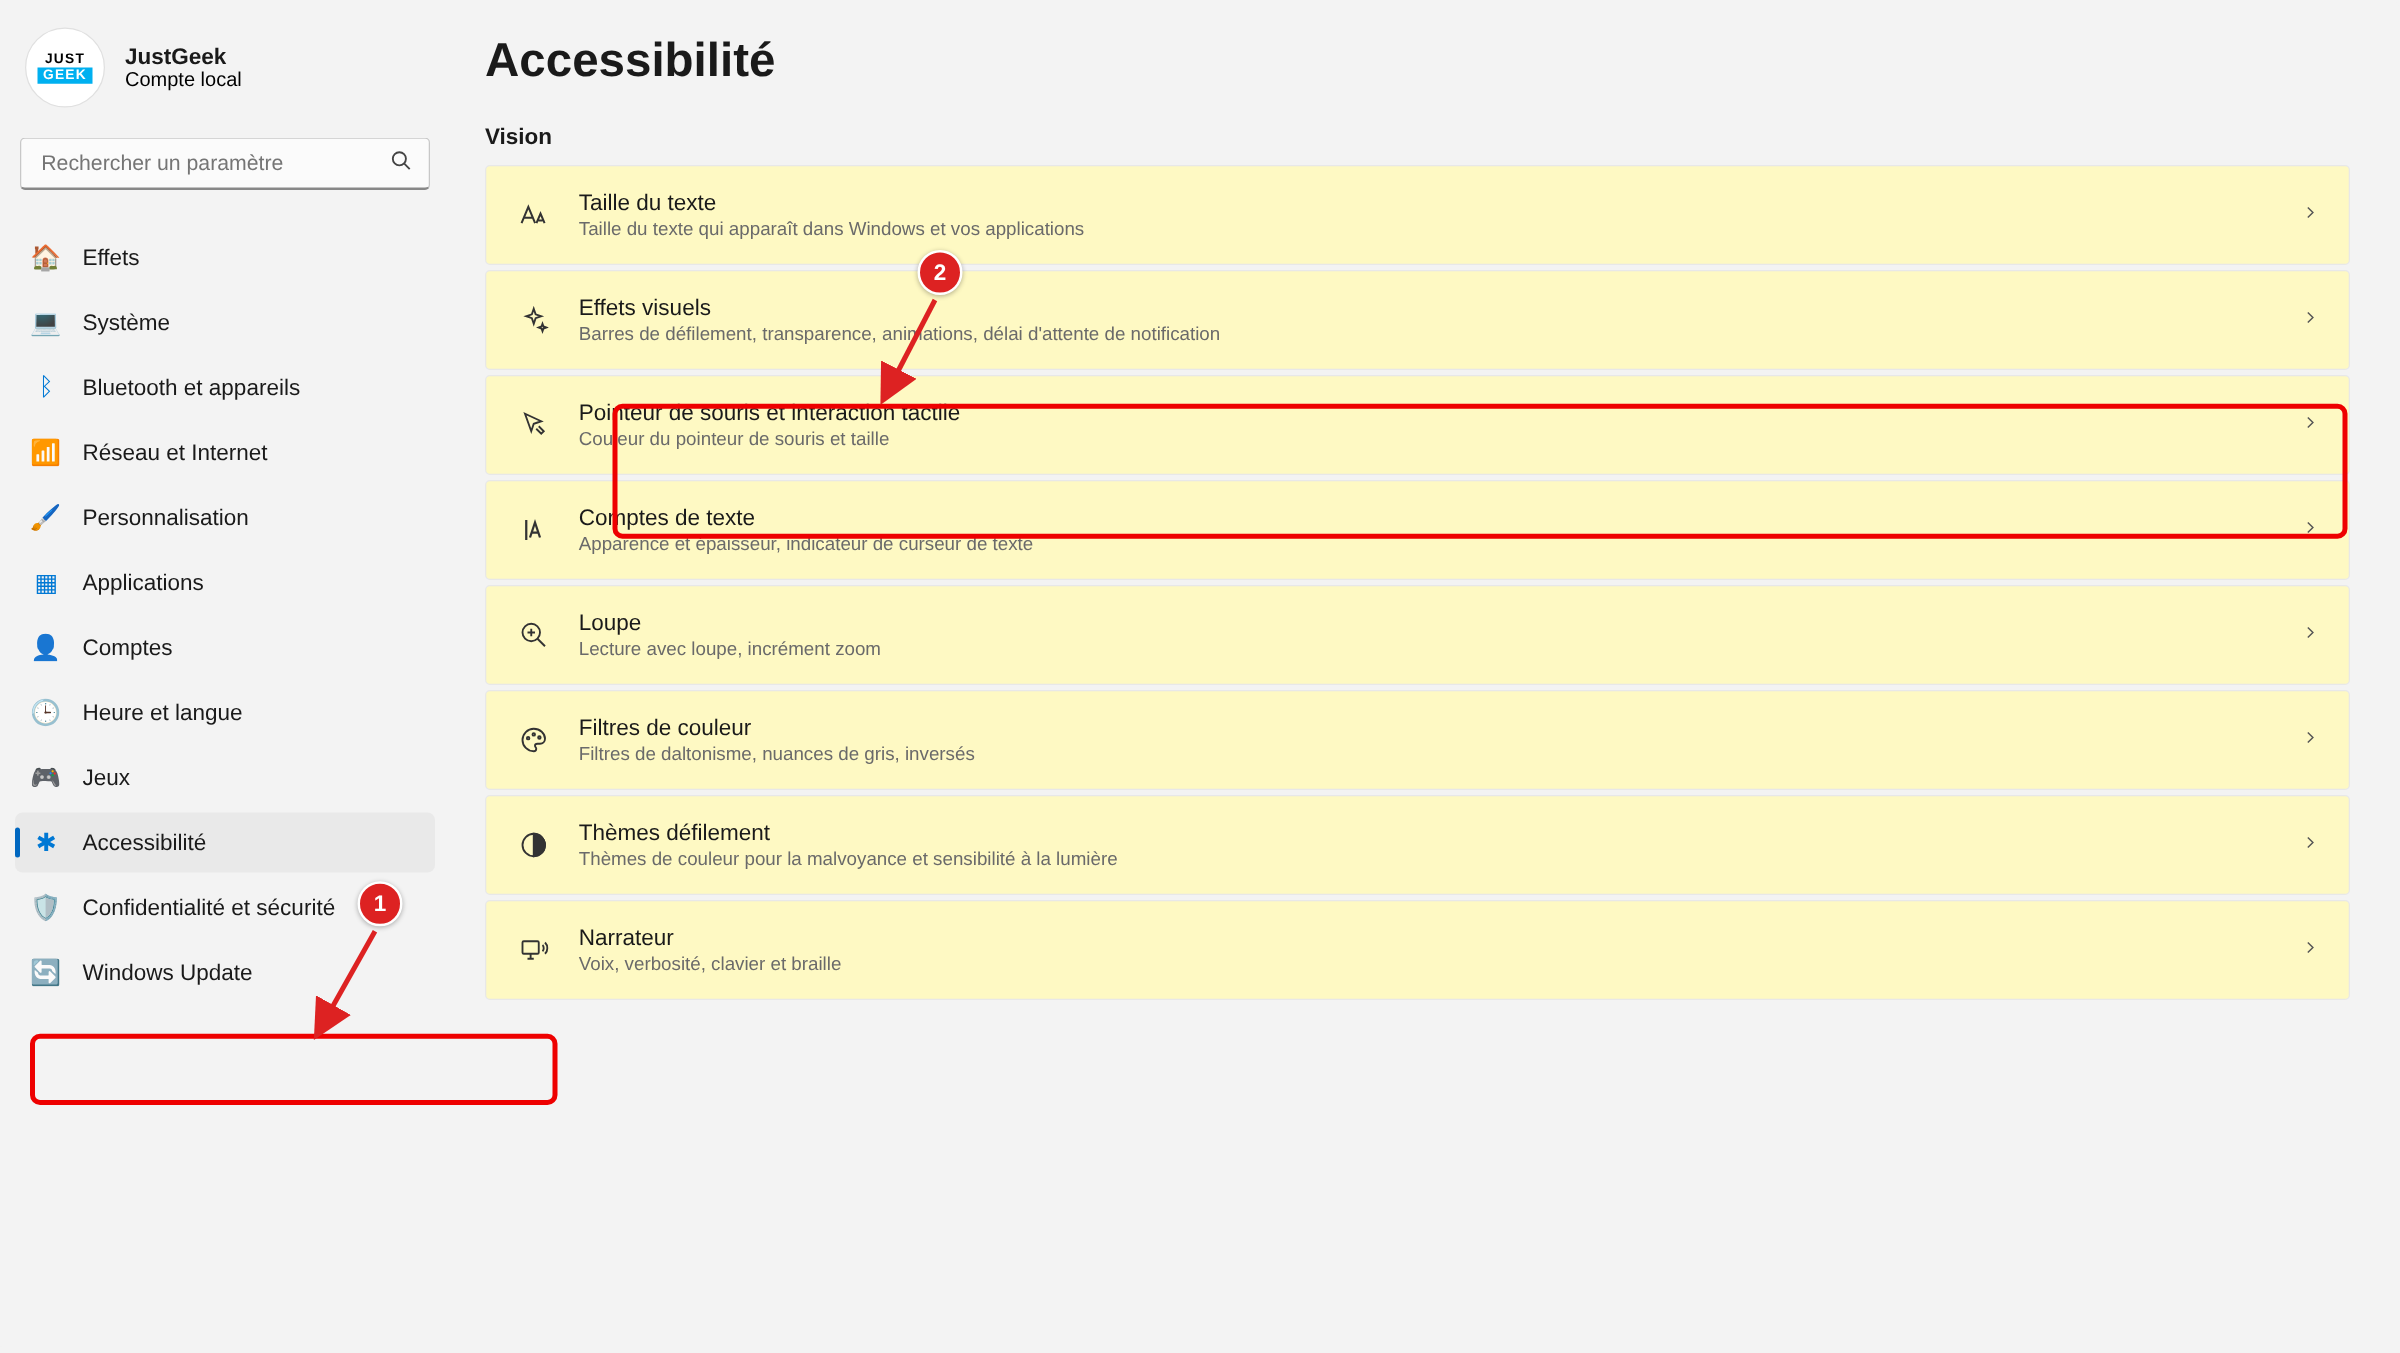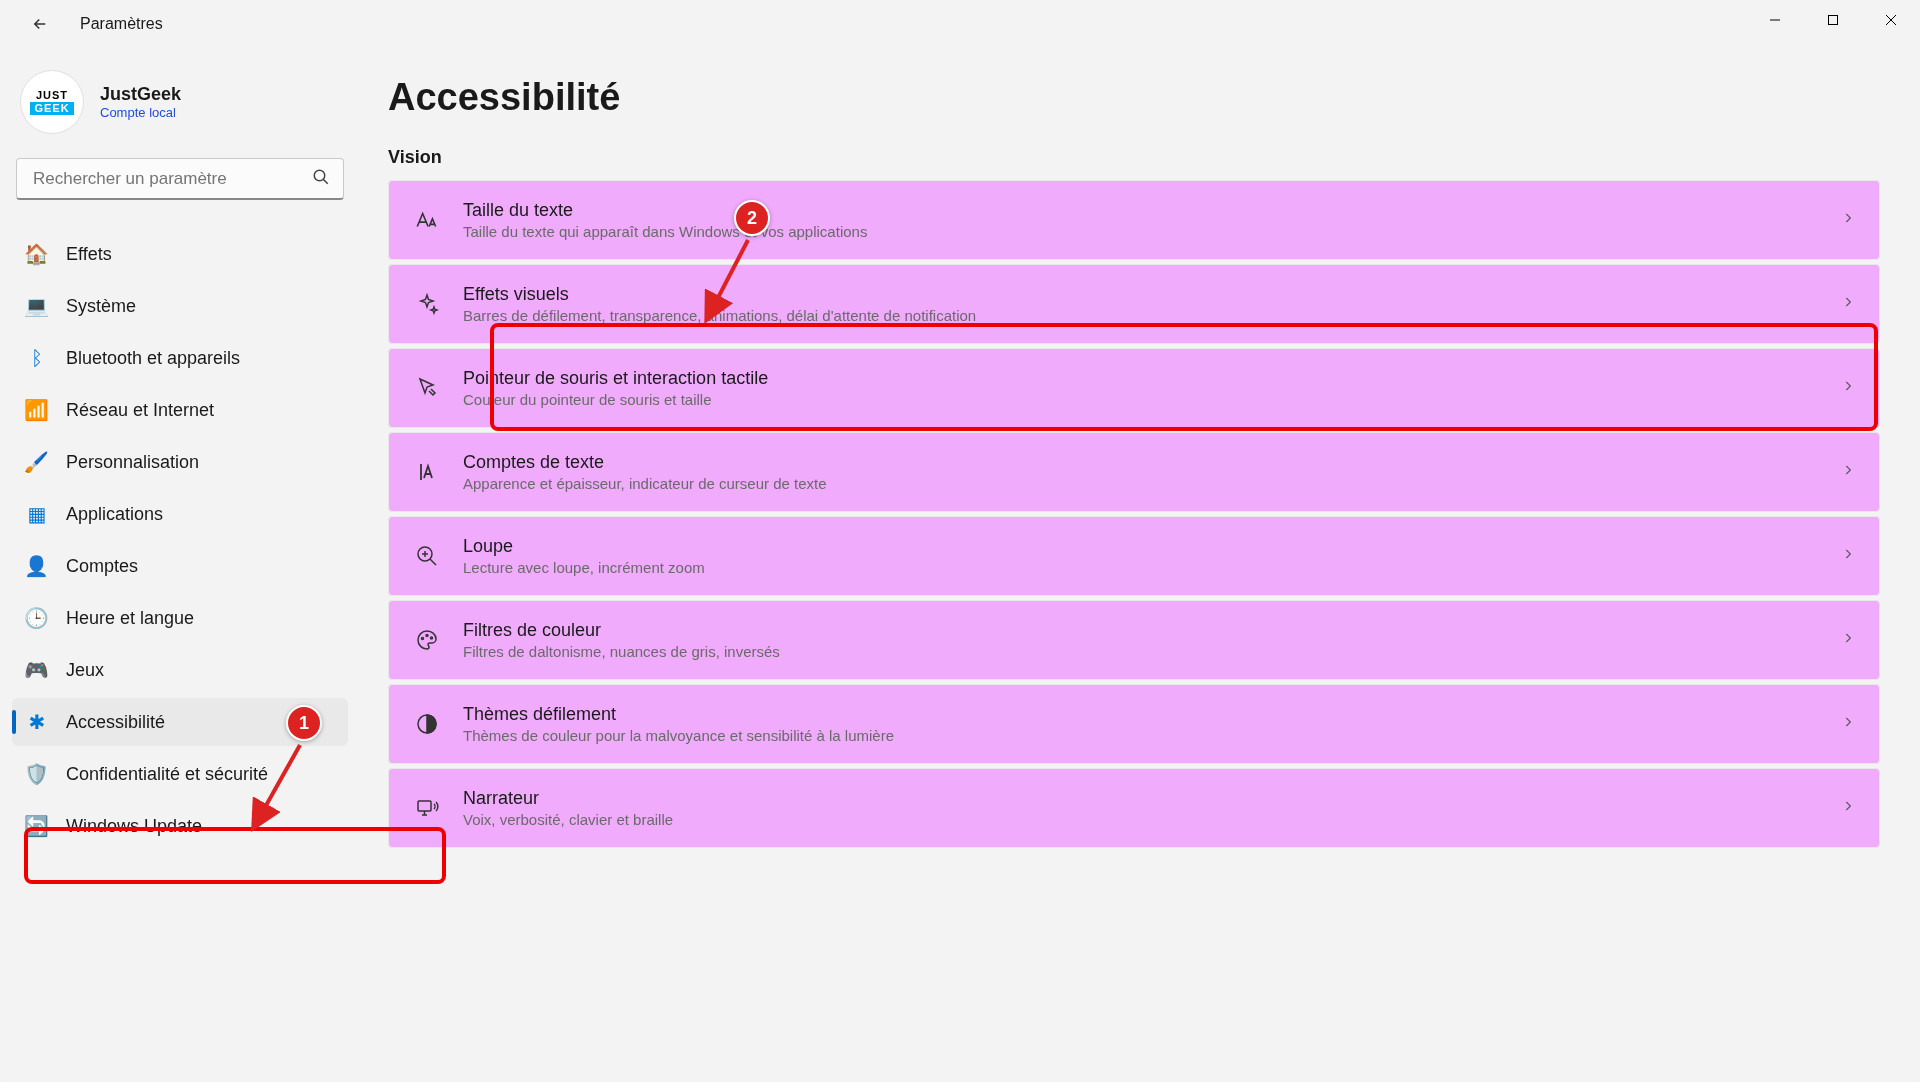--- a/index.html
+++ b/index.html
@@ -10,75 +10,49 @@
 .app-title { margin-left: 20px; font-size: 16px; color: #1a1a1a; }
 .win-controls { position: absolute; top: 0; right: 0; display: flex; }
 .win-btn { width: 58px; height: 40px; display: flex; align-items: center; justify-content: center; cursor: pointer; }
 .body-area { flex: 1; display: flex; }
 .sidebar { width: 360px; padding: 10px 12px; display: flex; flex-direction: column; }
 .profile { display: flex; align-items: center; gap: 16px; padding: 12px 8px 20px 8px; }
 .avatar { width: 64px; height: 64px; border-radius: 50%; background: #fff; display: flex; align-items: center; justify-content: center; font-weight: 800; font-size: 11px; line-height: 1; flex-direction: column; border: 1px solid #e0e0e0; text-align: right; }
 .avatar .just { letter-spacing: 1px; }
 .avatar .geek { background: #00b0f0; color: #fff; padding: 1px 4px; letter-spacing: 1px; margin-top: 1px; }
 .profile-name { font-size: 18px; font-weight: 600; color: #1a1a1a; }
-.profile-sub { font-size: 13px; color: #1d4ed8; }
+.profile-sub { font-size: 16px; color: #000000; }
 .search-box { position: relative; margin: 4px 4px 30px 4px; }
 .search-box input { width: 100%; height: 42px; border: 1px solid #c8c8c8; border-bottom: 2px solid #888; border-radius: 4px; background: #fbfbfb; padding: 0 44px 0 16px; font-size: 17px; outline: none; }
 .search-box .search-icon { position: absolute; right: 14px; top: 50%; transform: translateY(-50%); color: #555; }
 .nav { display: flex; flex-direction: column; gap: 4px; }
 .nav-item { display: flex; align-items: center; gap: 18px; height: 48px; padding: 0 14px; border-radius: 6px; cursor: pointer; font-size: 18px; color: #1a1a1a; position: relative; }
 .nav-item.active { background: #e9e9e9; }
 .nav-item.active::before { content: ""; position: absolute; left: 0; top: 12px; bottom: 12px; width: 4px; background: #0067c0; border-radius: 3px; }
 .nav-icon { width: 22px; height: 22px; display: flex; align-items: center; justify-content: center; font-size: 20px; }
 .main { flex: 1; padding: 28px 40px 0 28px; overflow-y: auto; }
 .page-title { font-size: 38px; font-weight: 600; color: #1a1a1a; margin-bottom: 28px; }
 .section-title { font-size: 18px; font-weight: 600; color: #1a1a1a; margin-bottom: 12px; }
 .cards { display: flex; flex-direction: column; gap: 4px; }
-.card { background: #f0abfc; border: 1px solid #e8e8e8; border-radius: 4px; display: flex; align-items: center; padding: 18px 24px; cursor: pointer; gap: 22px; min-height: 80px; }
+.card { background: #fef9c3; border: 1px solid #e8e8e8; border-radius: 4px; display: flex; align-items: center; padding: 18px 24px; cursor: pointer; gap: 22px; min-height: 80px; }
 .card-icon { width: 28px; height: 28px; display: flex; align-items: center; justify-content: center; color: #333; flex-shrink: 0; }
 .card-body { flex: 1; }
 .card-title { font-size: 18px; color: #1a1a1a; }
 .card-sub { font-size: 15px; color: #6a6a6a; margin-top: 2px; }
 .card-chev { color: #555; flex-shrink: 0; }
 
 
 .badge-circle { position: absolute; width: 36px; height: 36px; background: #d22; border: 2px solid #fff; border-radius: 50%; display: flex; align-items: center; justify-content: center; color: #fff; font-weight: 700; font-size: 18px; z-index: 30; box-shadow: 0 1px 4px rgba(0,0,0,.3); }
 .highlight-box { position: absolute; border: 4px solid #e00; border-radius: 8px; pointer-events: none; z-index: 25; }
 .arrow-svg { position: absolute; z-index: 28; pointer-events: none; }
 </style>
 </head>
 <body>
 
 <div class="window">
-  <div class="titlebar">
-    <div class="back-btn">
-      <svg width="18" height="18" viewBox="0 0 24 24" fill="none" stroke="#333" stroke-width="2">
-          <path d="M19 12H5M11 18l-6-6 6-6"></path>
-        </svg>
-    </div>
-    <div class="app-title">Paramètres</div>
-    <div class="win-controls">
-      <div class="win-btn">
-          <svg width="12" height="12">
-            <line x1="1" y1="6" x2="11" y2="6" stroke="#000" stroke-width="1"></line>
-          </svg>
-        </div>
-      <div class="win-btn">
-          <svg width="12" height="12">
-            <rect x="1.5" y="1.5" width="9" height="9" stroke="#000" stroke-width="1" fill="none"></rect>
-          </svg>
-        </div>
-      <div class="win-btn">
-          <svg width="12" height="12">
-            <line x1="1" y1="1" x2="11" y2="11" stroke="#000" stroke-width="1"></line>
-            <line x1="11" y1="1" x2="1" y2="11" stroke="#000" stroke-width="1"></line>
-          </svg>
-        </div>
-    </div>
-  </div>
 
   <div class="body-area">
     <div class="sidebar">
       <div class="profile">
         <div class="avatar">
           <div class="just">JUST</div>
           <div class="geek">GEEK</div>
         </div>
         <div>
           <div class="profile-name">JustGeek</div>

